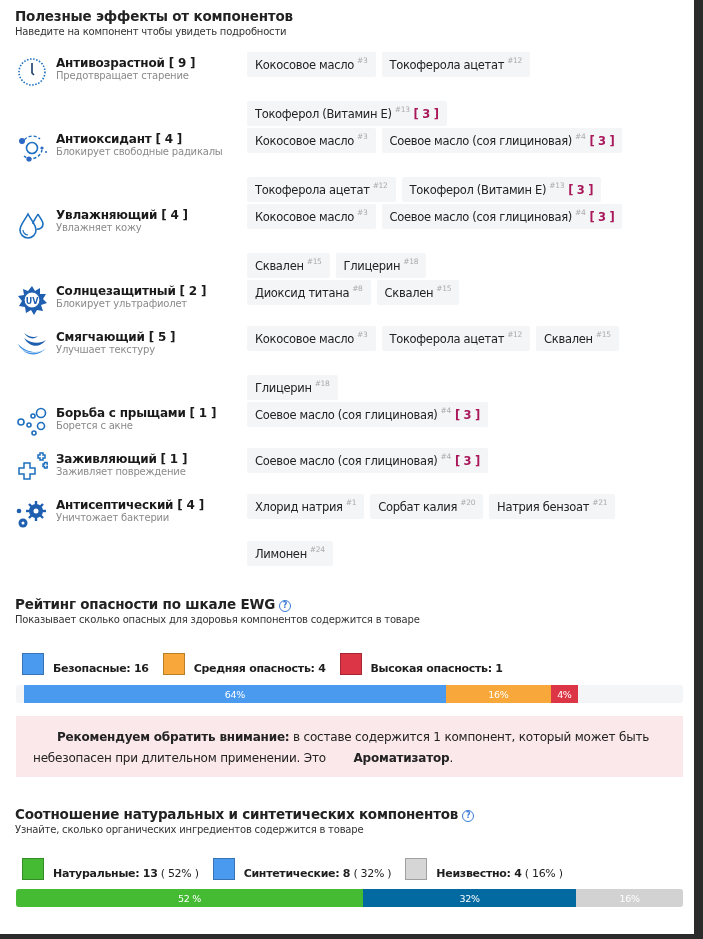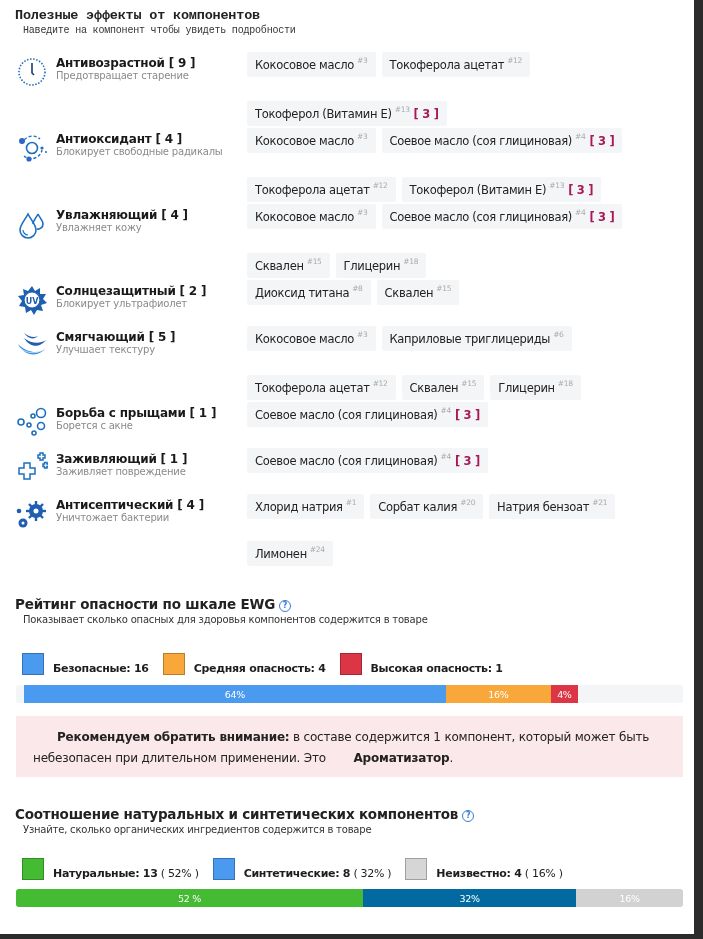--- a/index.html
+++ b/index.html
@@ -3,22 +3,22 @@
 <meta charset="utf-8">
 <style>
   * { box-sizing: border-box; margin: 0; padding: 0; }
   html, body { width: 703px; height: 939px; overflow: hidden; background: #2b2b2b; }
   body { font-family: "DejaVu Sans", "Liberation Sans", sans-serif; color: #1e1e1e; }
   .page {
     position: absolute; left: 0; top: 0; width: 696px; height: 934px;
     background: #fff; border-right: 2px solid #2b2b2b;
   }
   .section-title { font-size: 13.5px; font-weight: bold; color: #222; letter-spacing: -0.2px; }
-  .section-sub { font-size: 10px; color: #333; margin-top: 2px; letter-spacing: -0.2px; margin-left: 8px; }
-  .s1 { position: absolute; left: 15px; top: 8px; font-family: Liberation Mono, monospace; }
+  .section-sub { font-size: 10px; color: #333; margin-top: 2px; letter-spacing: -0.2px; }
+  .s1 { position: absolute; left: 15px; top: 8px; }
   .effects { position: absolute; left: 14px; top: 52px; width: 670px; }
   .effect-row { display: flex; position: relative; }
   .effect-left { width: 233px; display: flex; align-items: flex-start; padding-top: 4px; }
   .effect-icon { width: 36px; height: 36px; flex: 0 0 36px; display: flex; align-items: center; justify-content: center; margin-right: 6px; margin-top: -2px; }
   .effect-icon svg { width: 32px; height: 32px; }
   .effect-name { font-size: 12px; font-weight: bold; color: #1a1a1a; letter-spacing: -0.2px; line-height: 14px; }
   .effect-desc { font-size: 10px; color: #8a8a8a; line-height: 11px; letter-spacing: -0.2px; }
   .chips { display: flex; flex-wrap: wrap; width: 430px; gap: 22px 6px; }
   .chip {
     background: #f4f5f7; border-radius: 2px; padding: 0 8px; height: 25px;
@@ -197,24 +197,20 @@
         <div class="effect-name">Смягчающий [ 5 ]</div>
         <div class="effect-desc">Улучшает текстуру</div>
       </div>
     </div>
     <div class="chips">
           <span class="chip">
             <span>Кокосовое масло</span>
             <sup>#3</sup>
           </span>
           <span class="chip">
-            <span>Каприловые триглицериды</span>
-            <sup>#6</sup>
-          </span>
-          <span class="chip">
             <span>Токоферола ацетат</span>
             <sup>#12</sup>
           </span>
           <span class="chip">
             <span>Сквален</span>
             <sup>#15</sup>
           </span>
           <span class="chip">
             <span>Глицерин</span>
             <sup>#18</sup>

